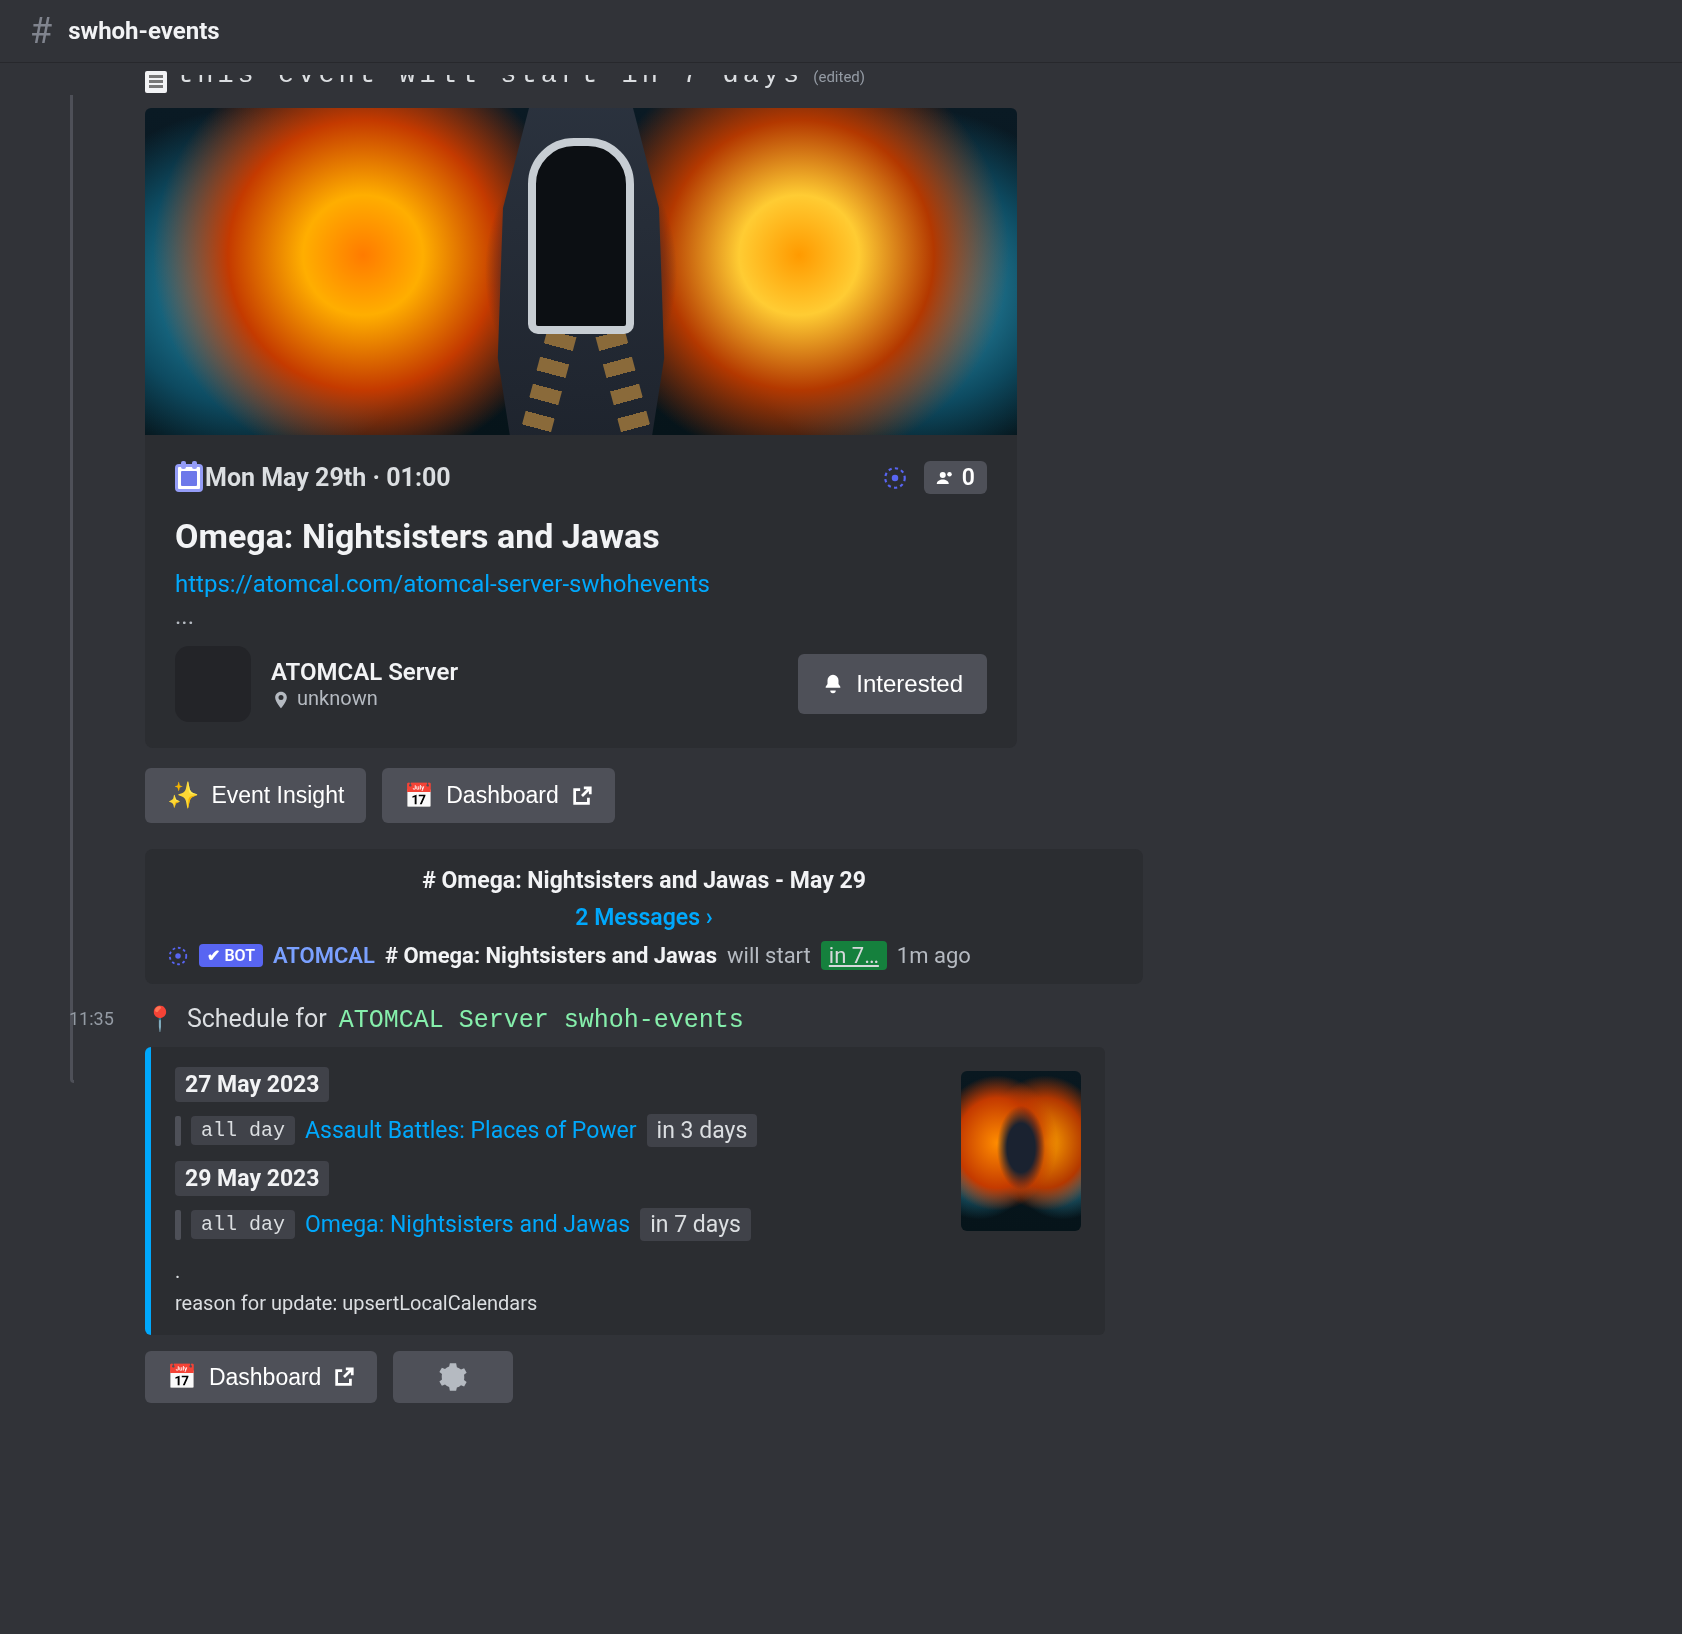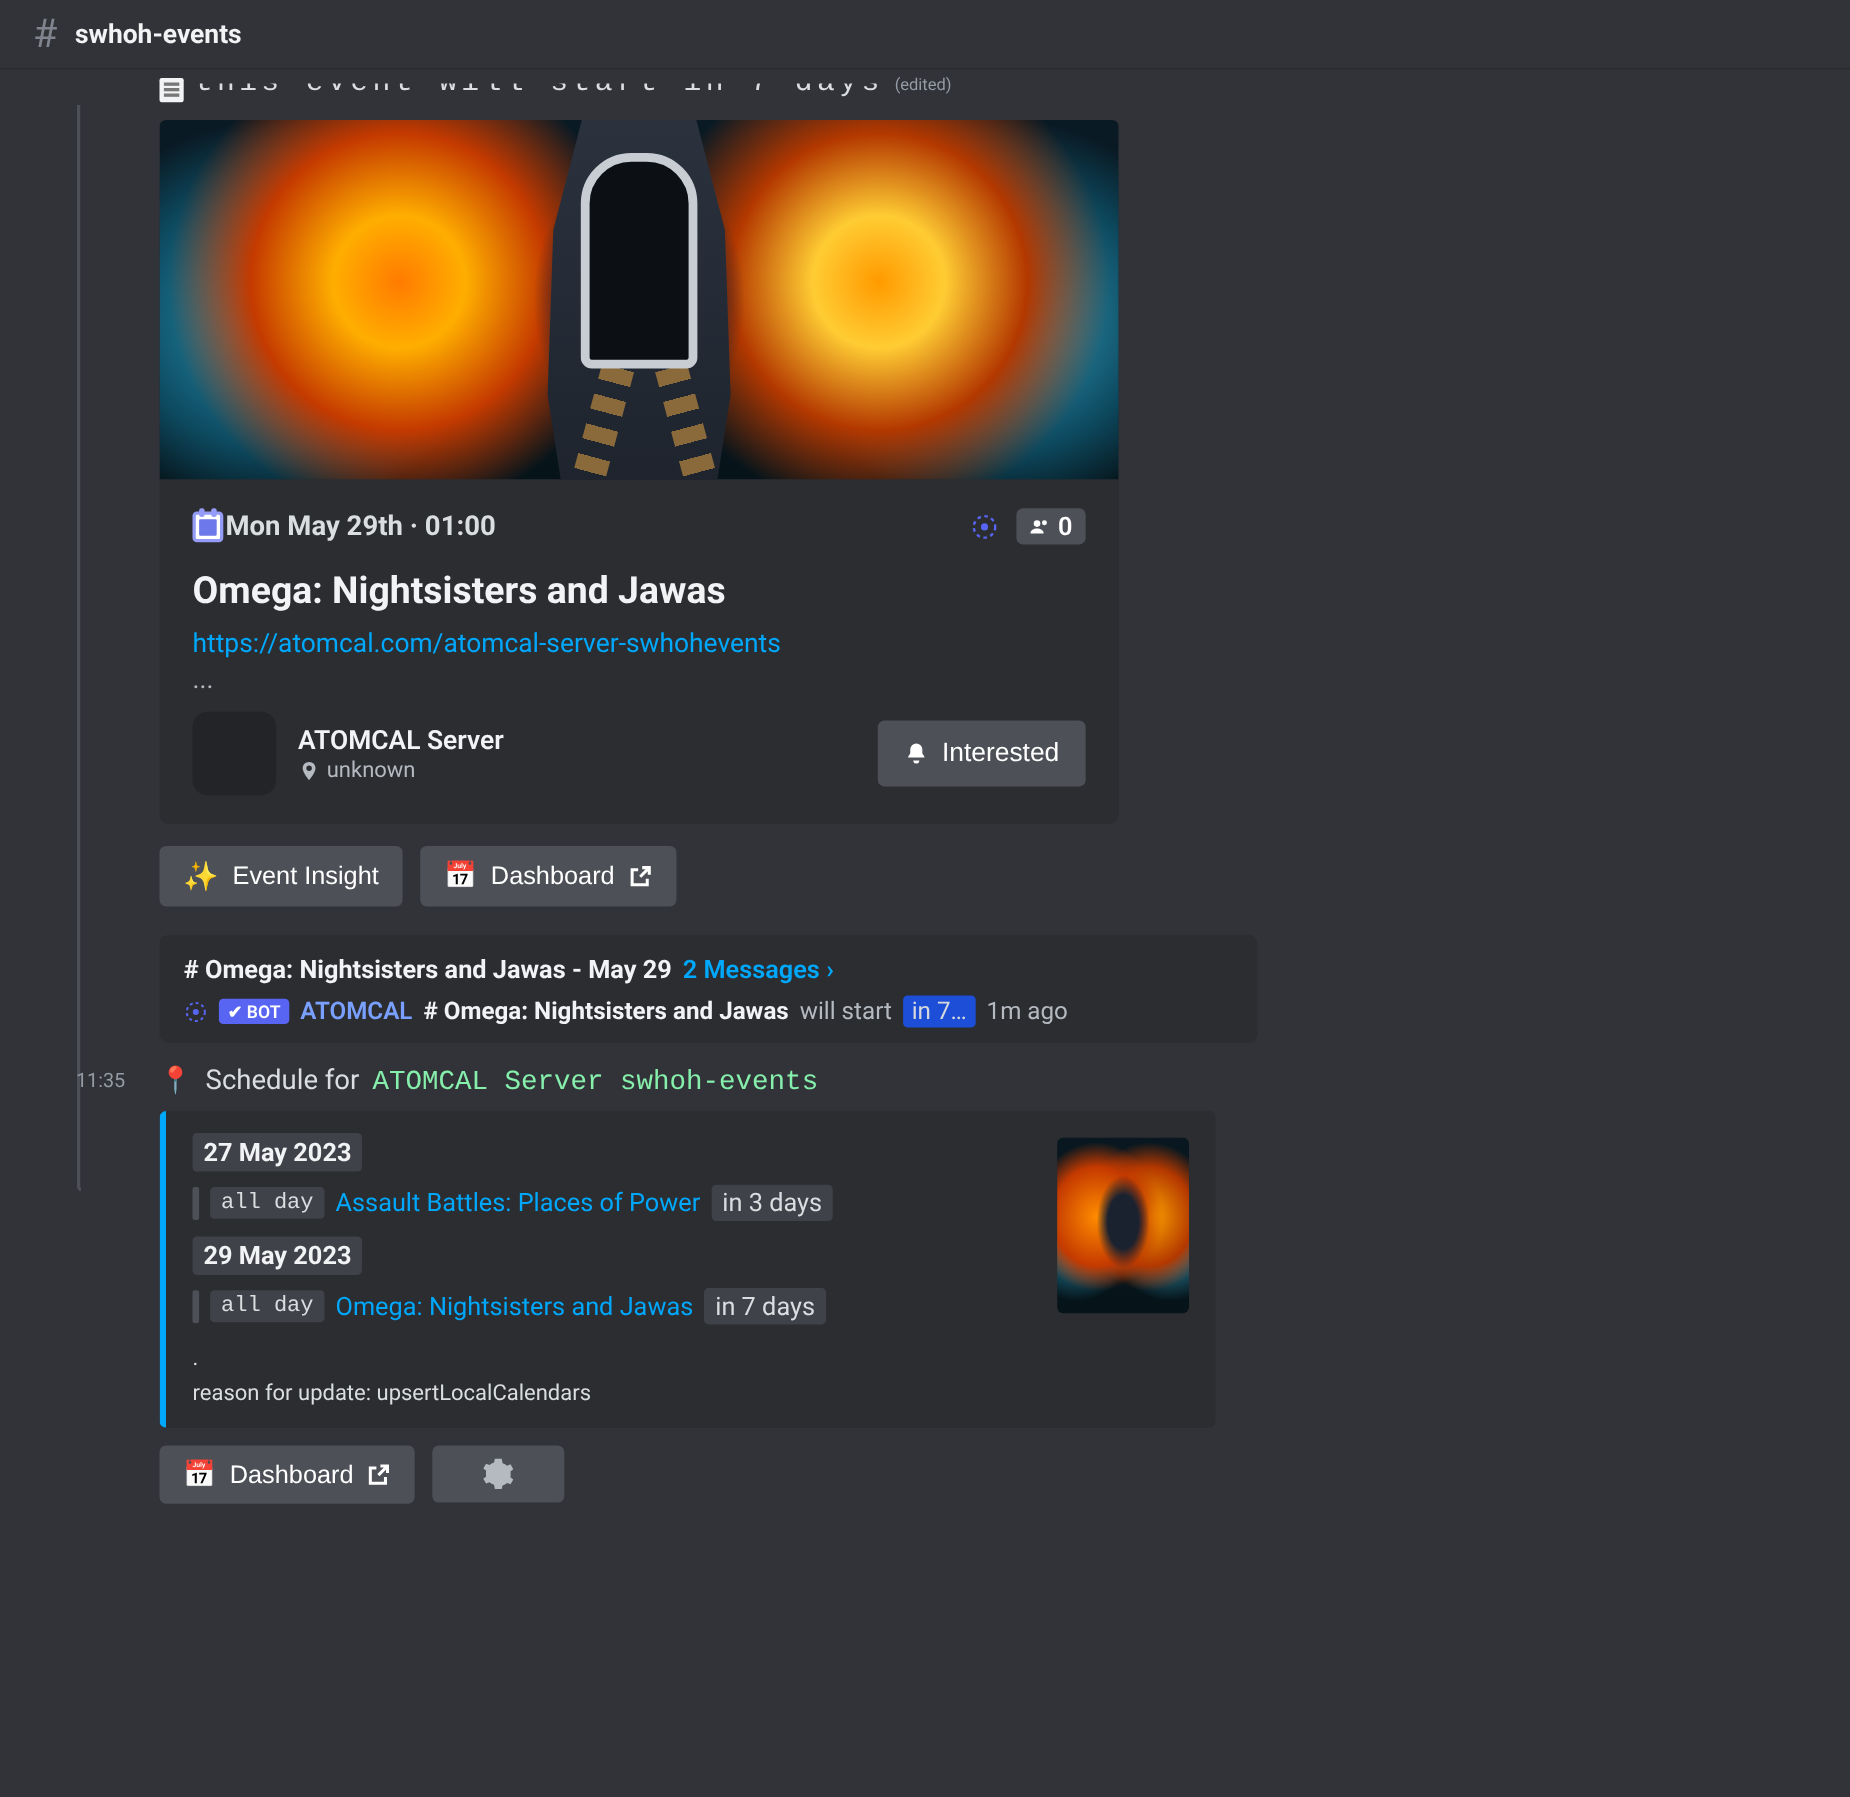--- a/index.html
+++ b/index.html
@@ -232,29 +232,29 @@
     .ext-icon{width:22px;height:22px;stroke:#fff;fill:none;stroke-width:3;}
 
     
     .thread-box{
       background:#2b2d31;
       border-radius:8px;
       width:998px;
       margin-top:26px;
       padding:18px 22px 14px;
     }
-    .thread-title-row{display:flex;align-items:center;gap:10px;font-size:23px;}
+    .thread-title-row{display:flex;align-items:center;gap:10px;font-size:23px;flex-direction:column;}
     .thread-title{color:#f2f3f5;font-weight:700;}
     .thread-msgs{color:#00a8fc;font-weight:600;}
     .thread-sub{display:flex;align-items:center;gap:10px;margin-top:10px;font-size:22px;}
     .bot-badge{background:#5865f2;color:#fff;font-size:16px;font-weight:600;border-radius:4px;padding:2px 8px;display:flex;align-items:center;gap:4px;}
     .bot-name{color:#7aa0ff;font-weight:600;}
     .thread-hash{color:#f2f3f5;font-weight:700;}
     .thread-will{color:#b5bac1;}
-    .thread-time-pill{background:#1d4ed8;color:#d6d9dc;padding:2px 8px;border-radius:4px;}
+    .thread-time-pill{background:#15803d;color:#d6d9dc;padding:2px 8px;border-radius:4px;text-decoration:underline;}
     .thread-age{color:#b5bac1;}
     .thread-bot-glyph{width:22px;height:22px;color:#5865f2;}
 
     
     .schedule-msg{
       margin-top:20px;
       margin-left:75px;
       width:960px;
       position:relative;
     }

